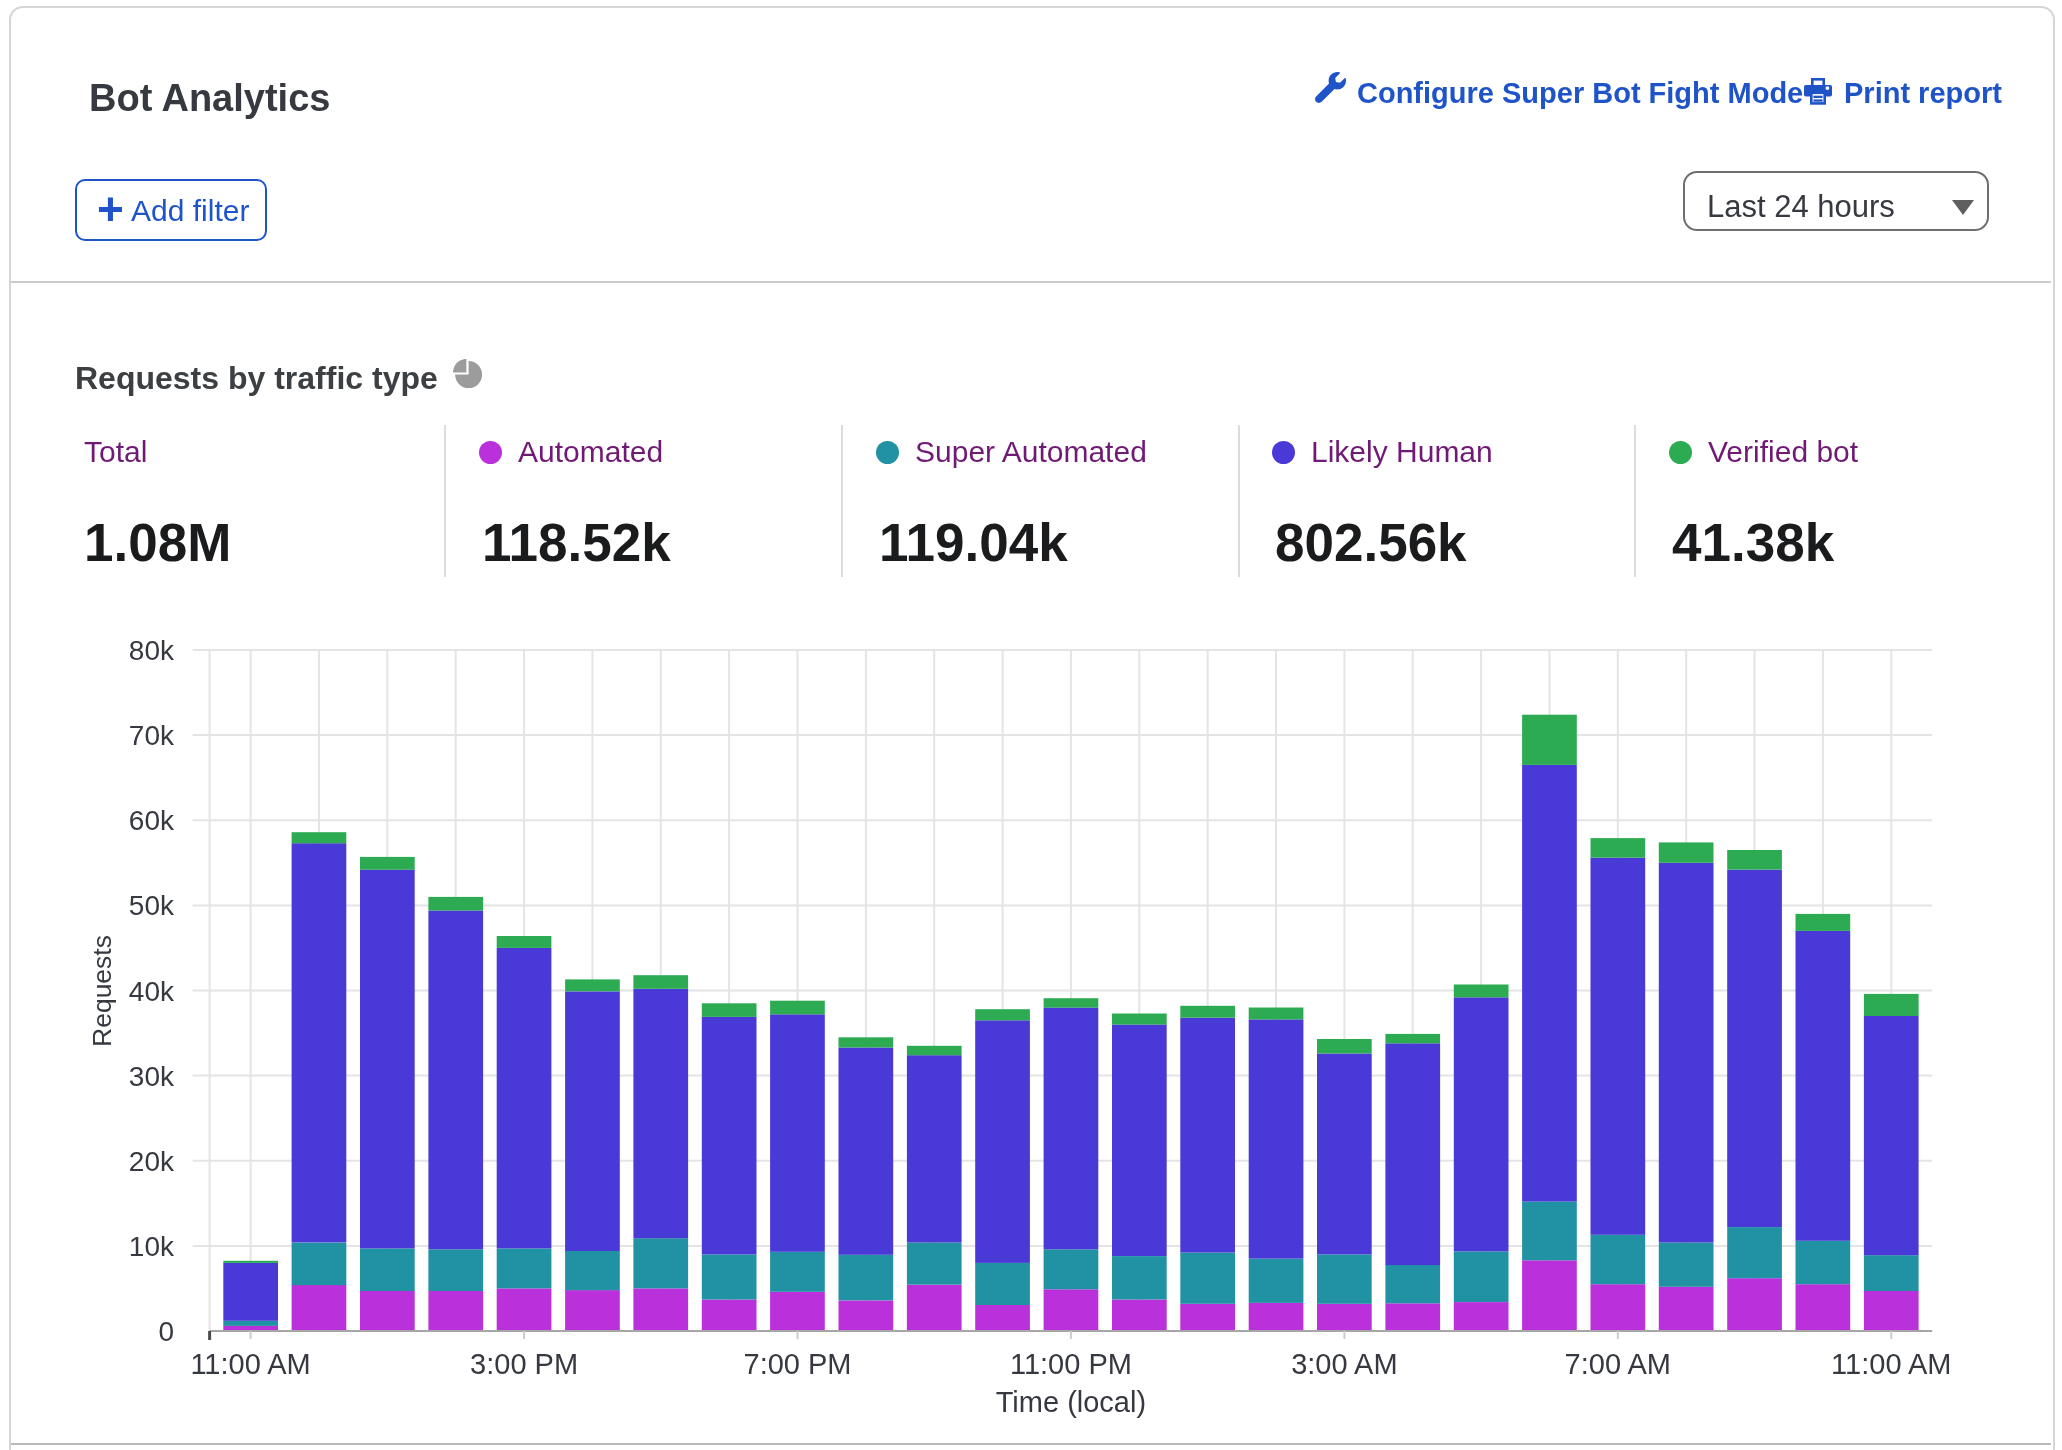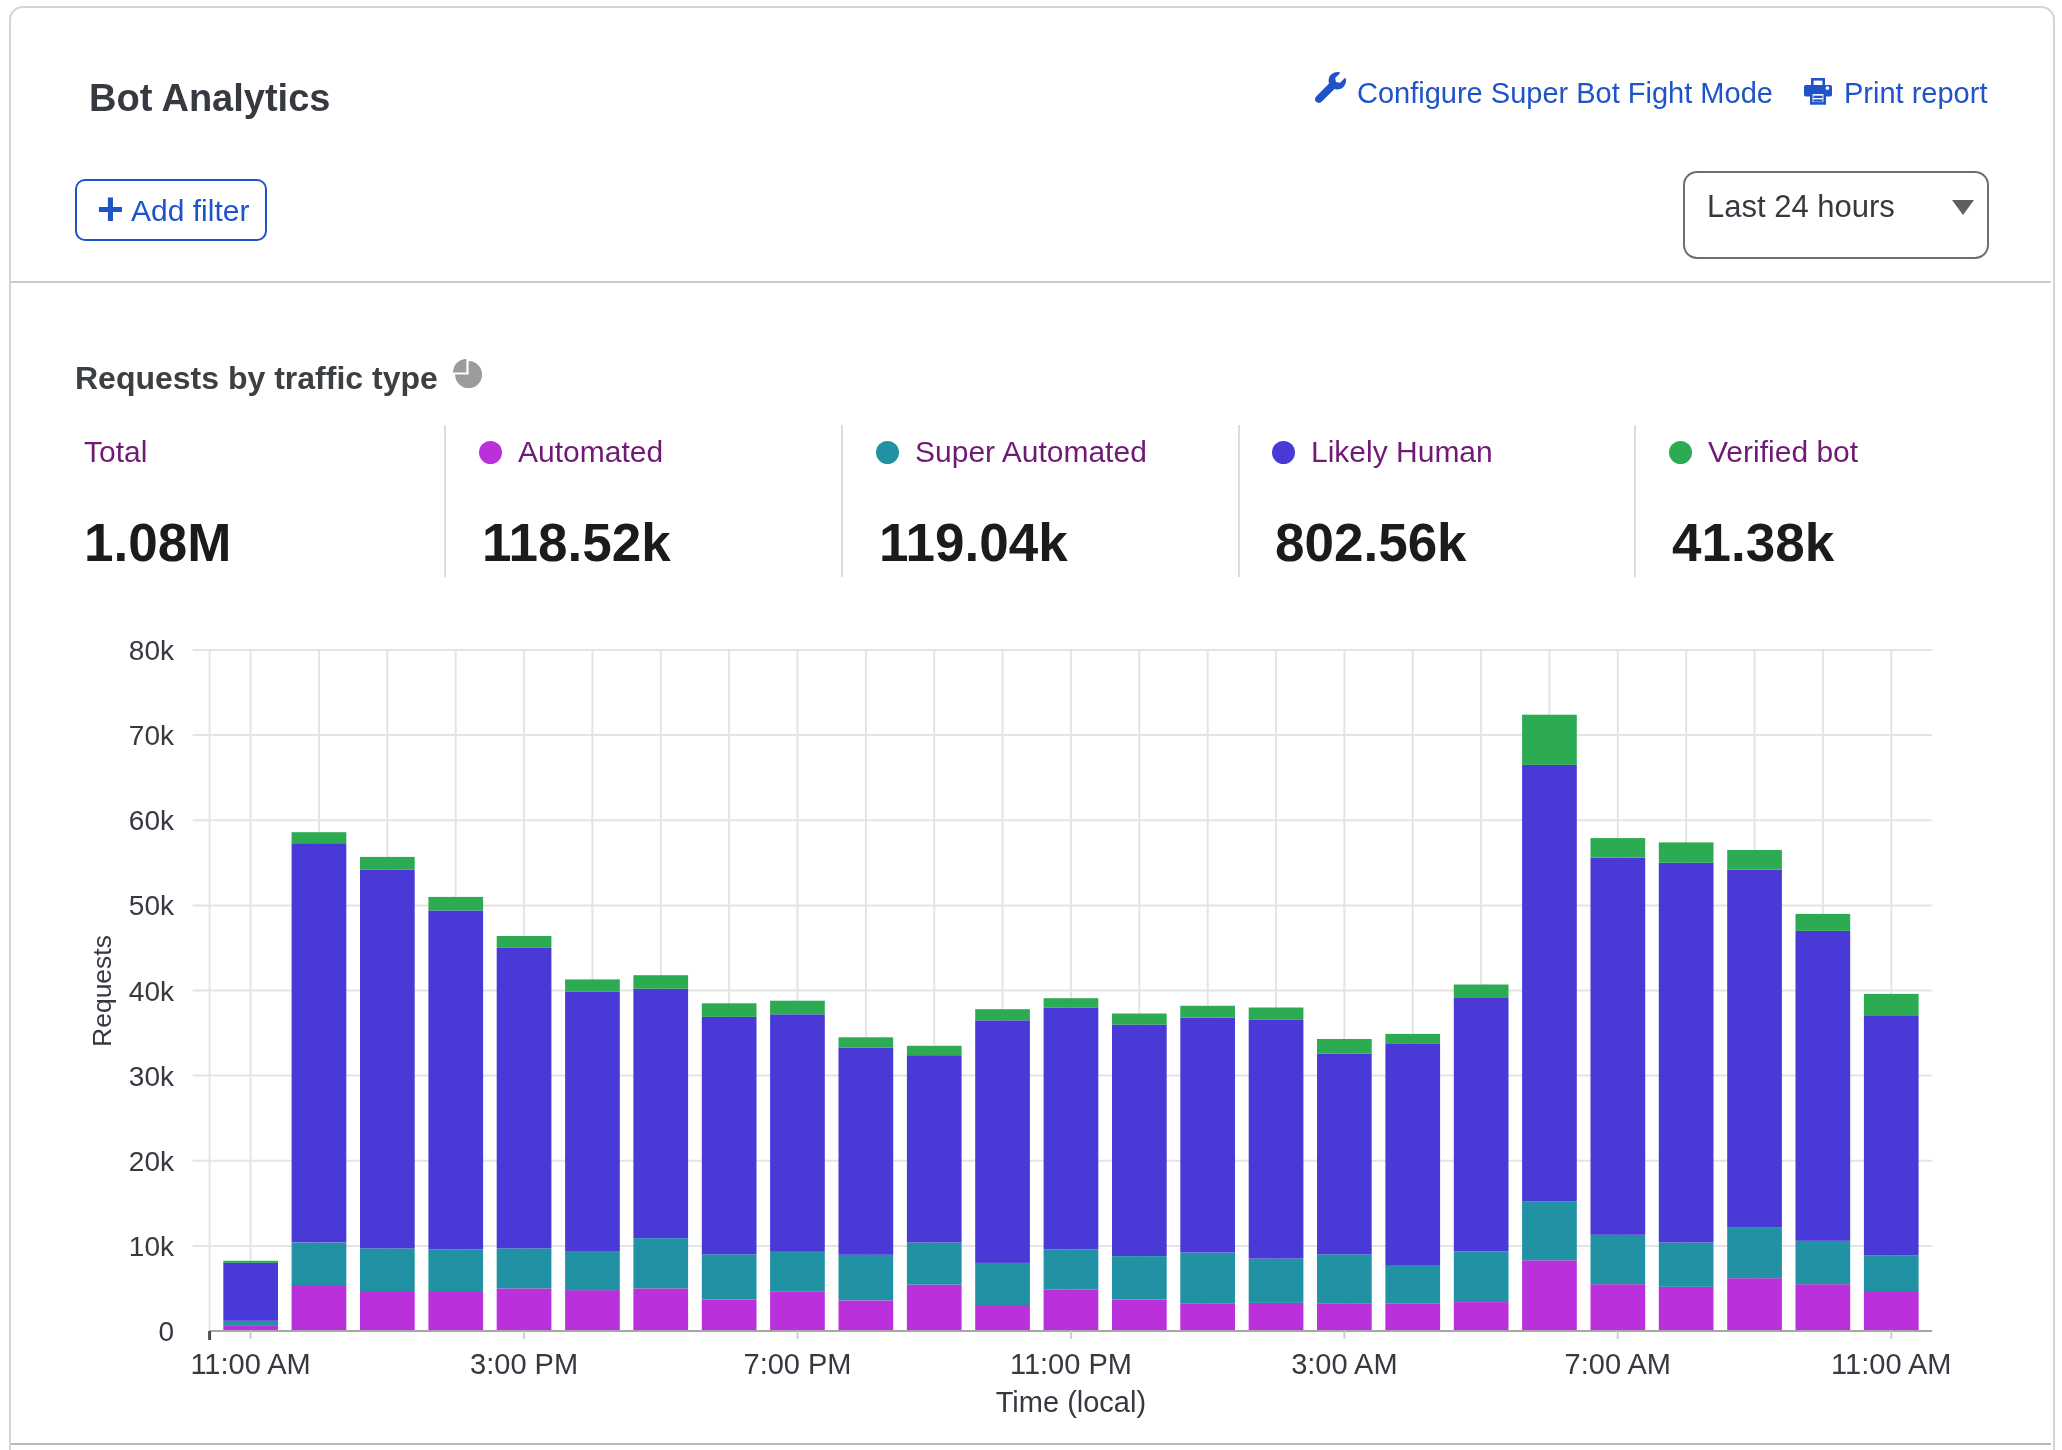--- a/index.html
+++ b/index.html
@@ -2,26 +2,26 @@
 <html><head><meta charset="utf-8">
 <style>
   * { margin:0; padding:0; box-sizing:border-box; }
   body { position:relative; width:2062px; height:1450px; background:#fff;
     font-family:"Liberation Sans", sans-serif; overflow:hidden; }
   .card { position:absolute; left:9px; top:6px; width:2046px; height:1460px;
     border:2px solid #d5d5d6; border-radius:14px 14px 0 0; }
   .icn { position:absolute; }
   h1 { position:absolute; left:74px; top:79px; font-size:38px; font-weight:700;
     color:#36393f; line-height:1;margin-left:15px; }
-  .lnk { position:absolute; top:79px; font-size:29px; color:#1f54c9; line-height:1; }
+  .lnk { position:absolute; top:79px; font-size:29px; color:#1f54c9; line-height:1;font-weight:bold; }
   .btn { position:absolute; left:75px; top:179px; width:192px; height:62px;
     border:2.5px solid #1f54c9; border-radius:10px; color:#1f54c9; }
   .btn .p { position:absolute; left:20px; top:-3px; font-size:46px; font-weight:600; line-height:62px; }
   .btn .t { position:absolute; left:54px; top:15px; font-size:30px; line-height:1; }
-  .sel { position:absolute; left:1683px; top:171px; width:306px; height:88px;
+  .sel { position:absolute; left:1683px; top:171px; width:306px; height:60px;
     border:2px solid #6f6f6f; border-radius:14px; font-size:31px; color:#36393f;
     line-height:68px; padding-left:22px; }
   .caret { position:absolute; right:13px; top:27px; width:0; height:0;
     border-left:11px solid transparent; border-right:11px solid transparent;
     border-top:15px solid #5f5f5f; }
   .hdiv { position:absolute; left:11px; top:281px; width:2040px; height:2px; background:#cbcbcb; }
   .bdiv { position:absolute; left:11px; top:1443px; width:2040px; height:2px; background:#b9b9b9; }
   h2 { position:absolute; left:75px; top:362px; font-size:32px; font-weight:700;
     color:#3d4043; line-height:1; }
   .vdiv { position:absolute; top:425px; width:2px; height:152px; background:#dcdcdc; }

